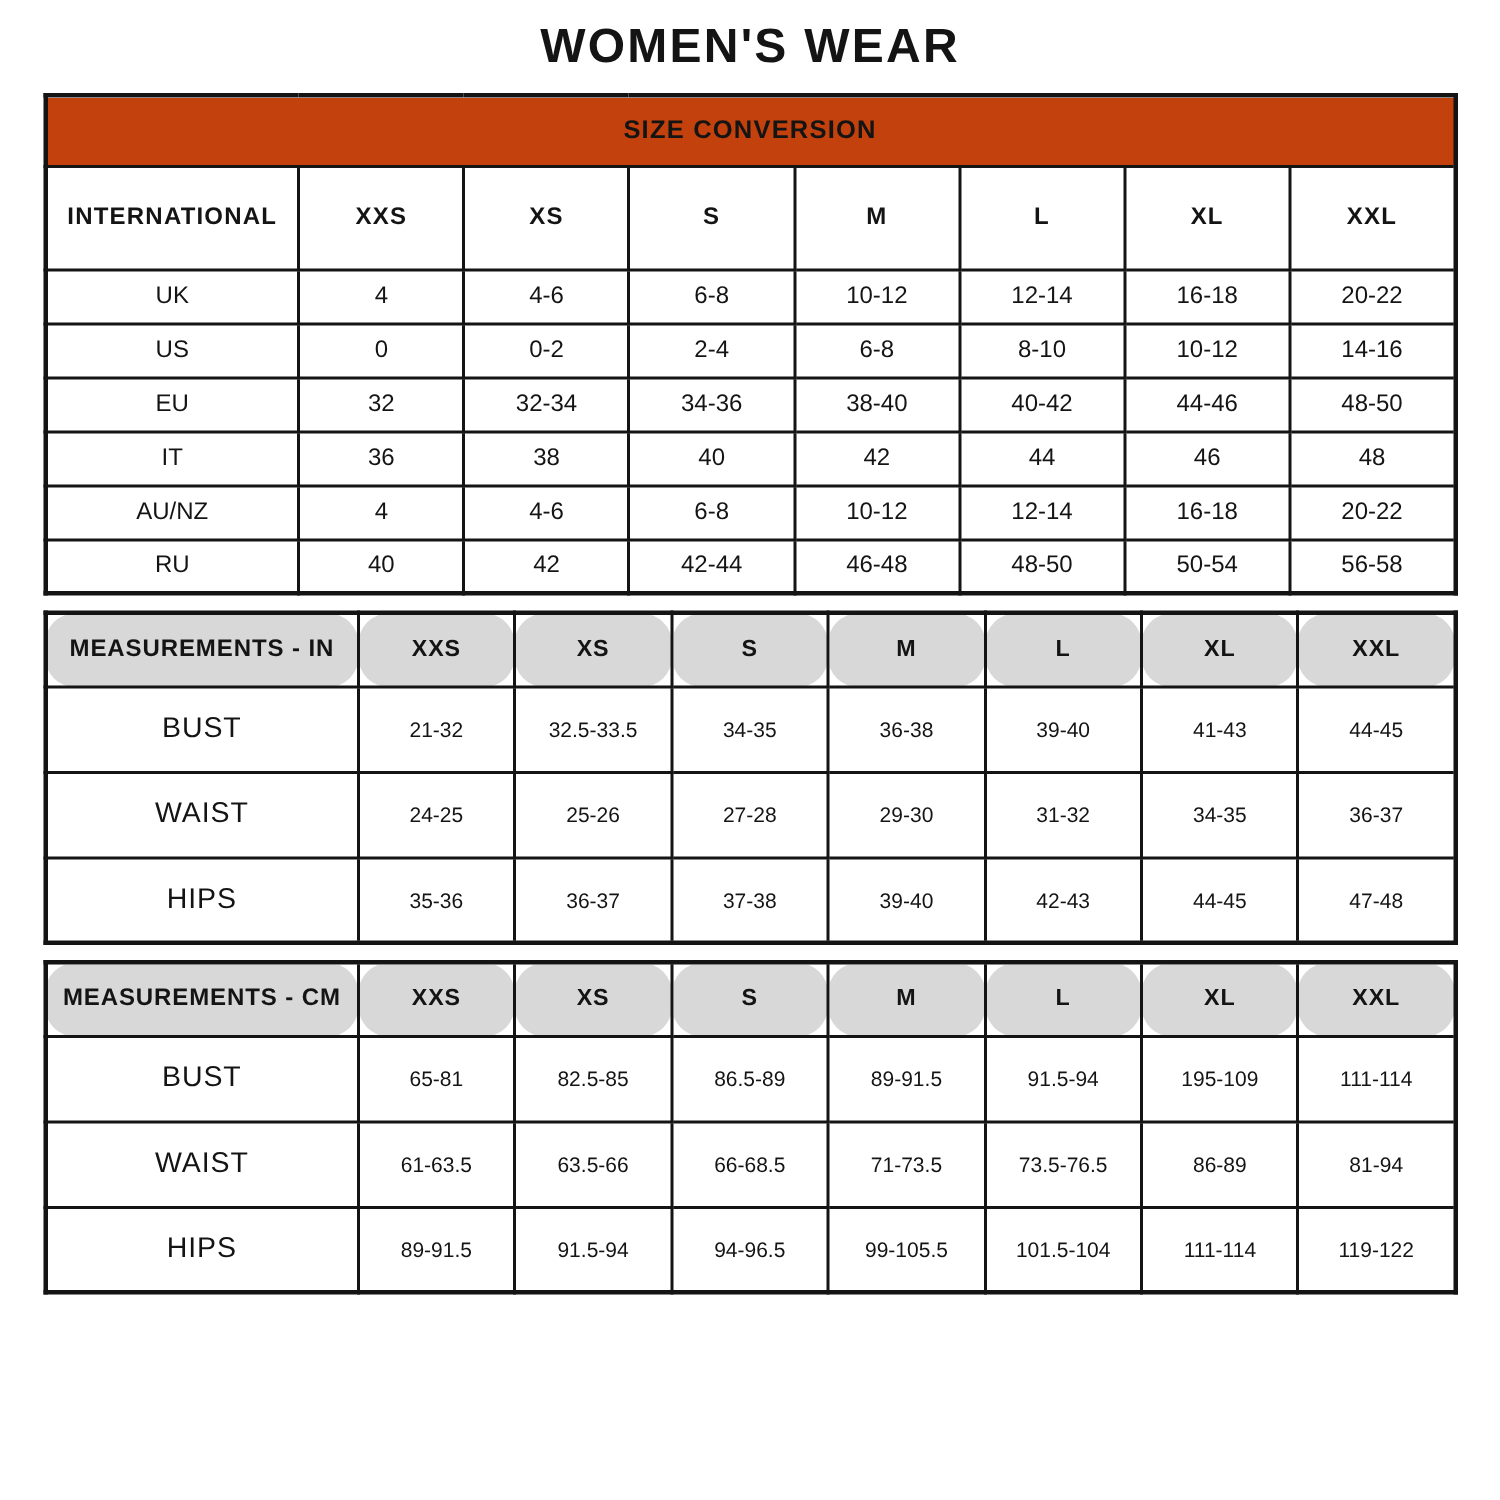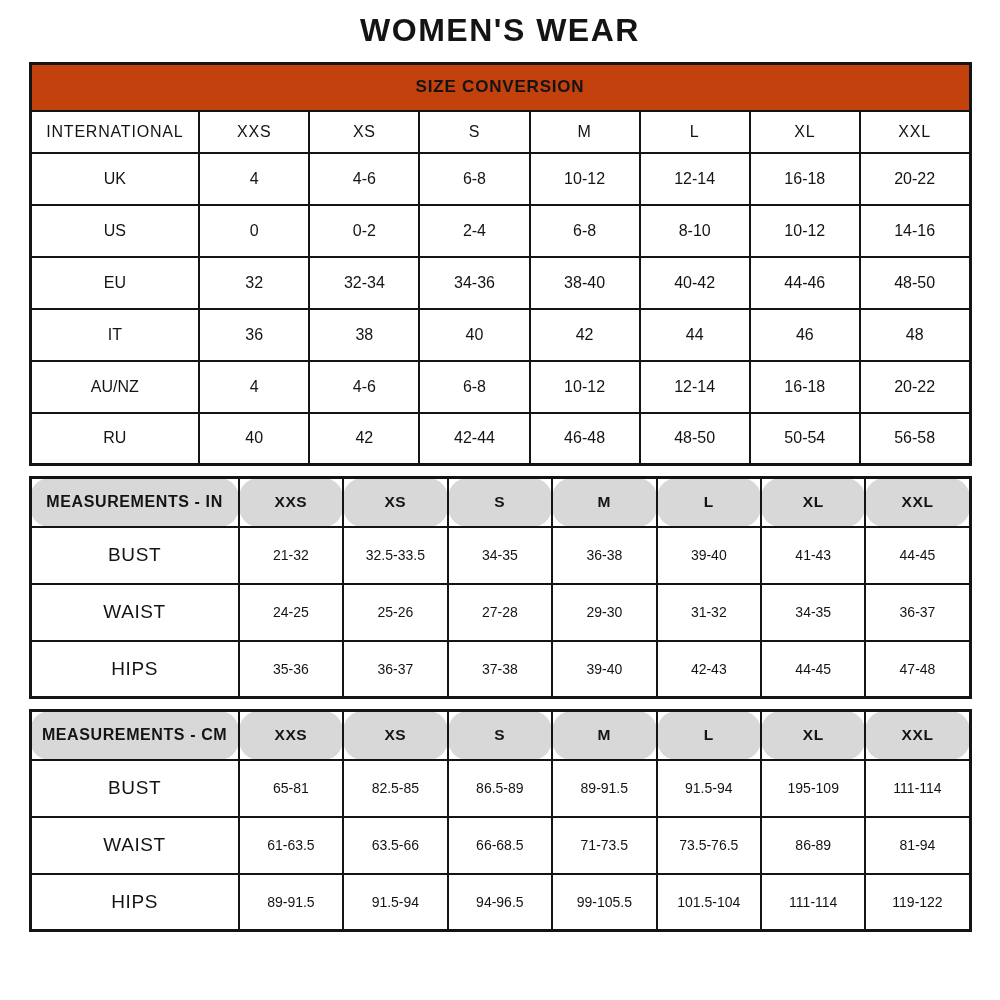--- a/index.html
+++ b/index.html
@@ -33,23 +33,23 @@
     overflow: hidden;
   }
   th.banner {
     background: #c2410c;
     height: 47px;
     font-size: 17px;
     font-weight: 700;
     letter-spacing: 0.8px;
   }
   
-  .t1 td { height: 52px; font-size: 16px; font-weight: 400; }
+  .t1 td { height: 36px; font-size: 16px; font-weight: 400; }
   .t1 td.rowlabel { font-weight: 400; }
-  .t1 tr.sizes-row td { height: 42px; font-weight: 400; letter-spacing: 0.8px; }
+  .t1 tr.sizes-row td { height: 69px; font-weight: 700; letter-spacing: 0.8px; }
   
   .t2 td { height: 57px; font-size: 14px; font-weight: 400; }
   .t2 td.rowlabel { font-size: 19px; letter-spacing: 0.6px; }
   .t2 tr.hdr td {
     background: #d8d8d8;
     height: 49px;
     font-weight: 700;
     font-size: 15.5px;
     letter-spacing: 0.6px;
     border-radius: 20px;

